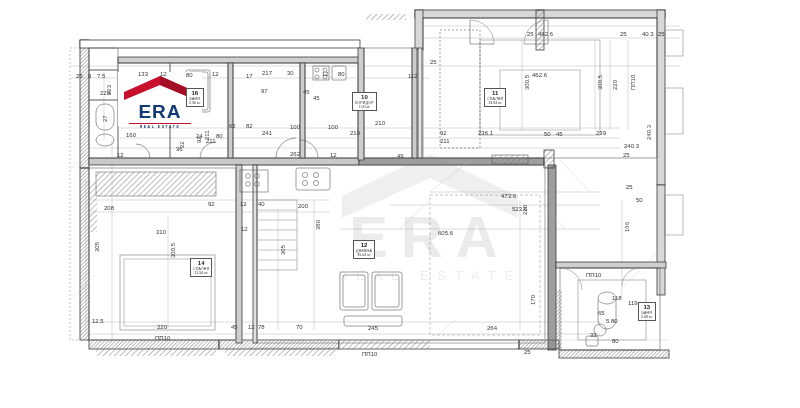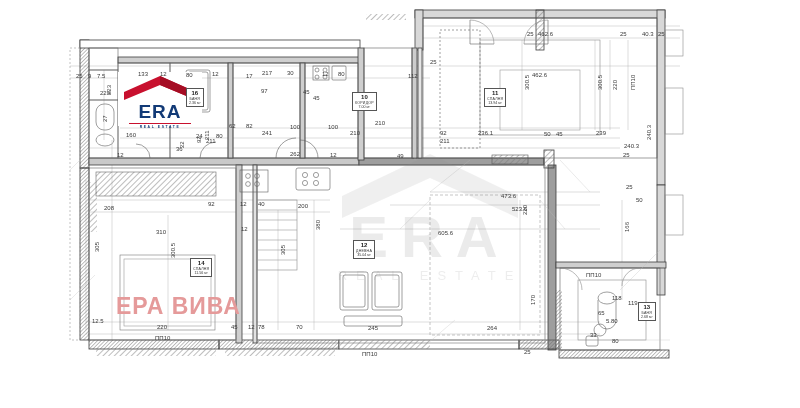--- a/index.html
+++ b/index.html
@@ -306,21 +306,20 @@
   </svg>
 
   <div class="wm-center">
     <svg class="wm-chev" viewBox="0 0 180 70">
       <polygon points="90,4 178,46 178,68 90,28 2,68 2,46" fill="#8c8c8c"></polygon>
     </svg>
     <div class="wm-era">ERA</div>
     <div class="wm-re">REAL ESTATE</div>
   </div>
 
-  <div class="wm-viva">ЕРА ВИВА</div>
 
   <div class="era-logo">
     <svg class="chev" viewBox="0 0 74 26">
       <polygon points="37,1 73,17 73,25 37,10 1,25 1,17" fill="#c8102e"></polygon>
       <polygon points="37,1 73,17 73,25 37,10" fill="#a50d24"></polygon>
     </svg>
     <div class="era-txt">ERA</div>
     <div class="bar"></div>
     <div class="sub">REAL ESTATE</div>
   </div>

